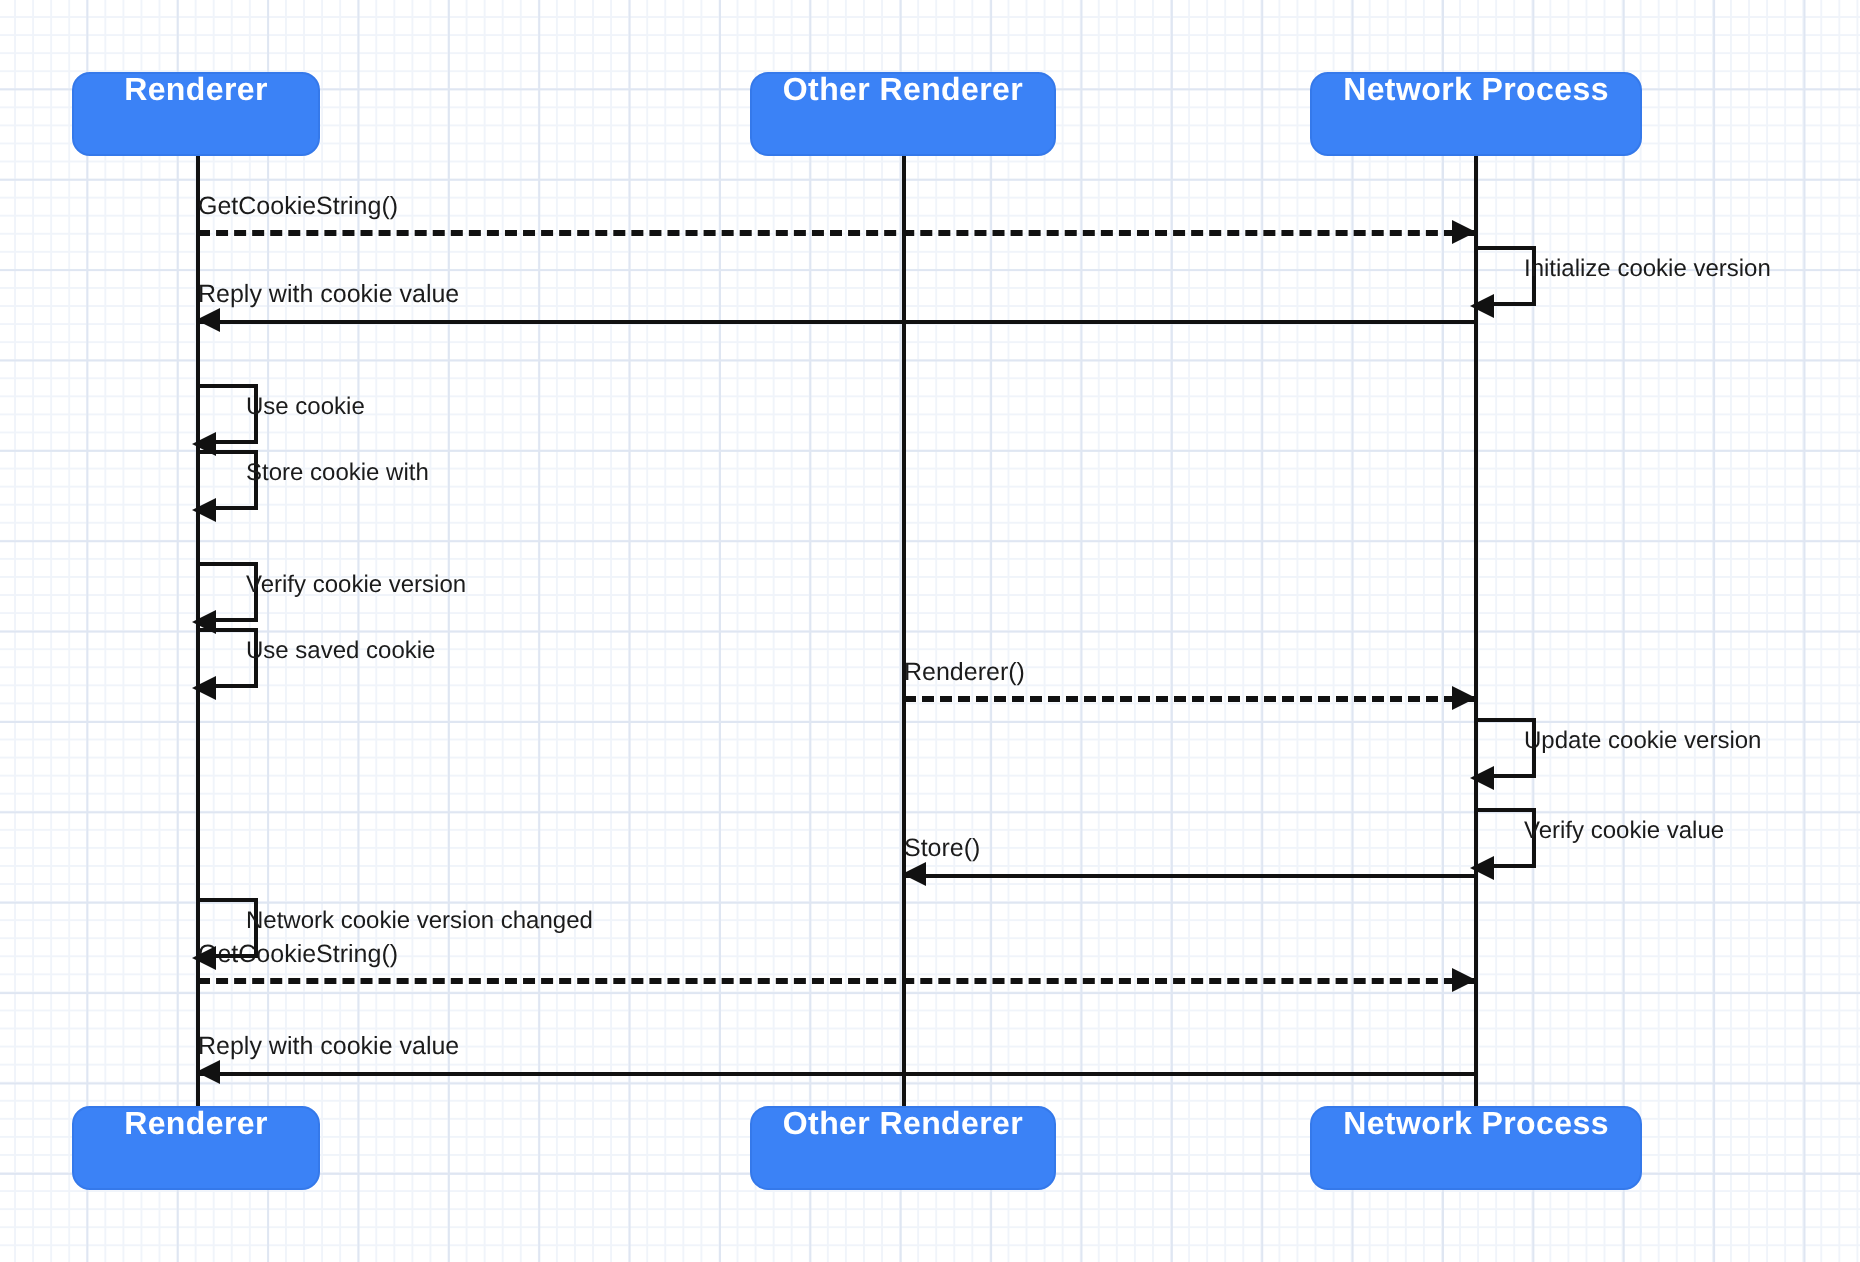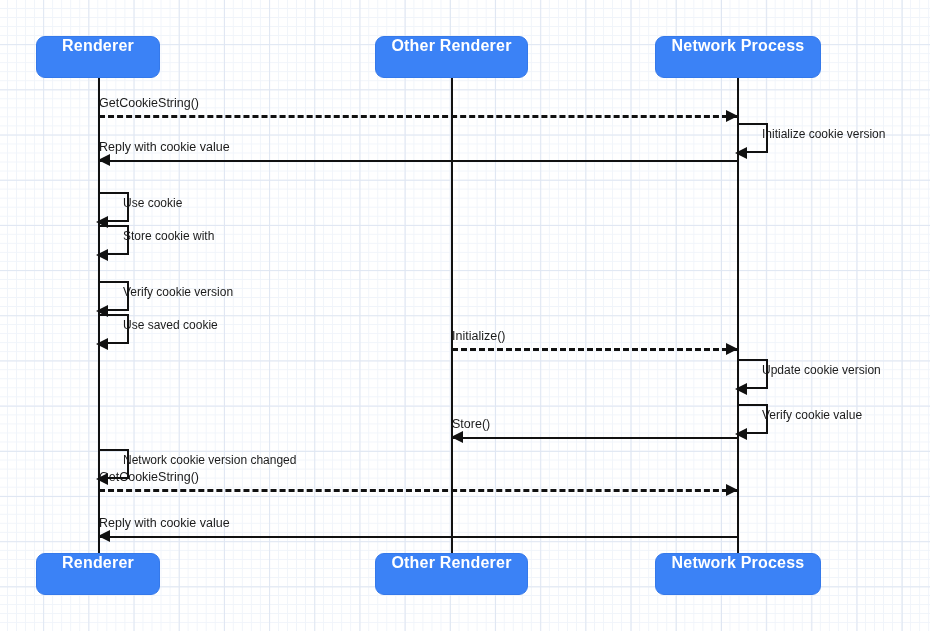--- a/index.html
+++ b/index.html
@@ -166,21 +166,21 @@
 
   <div class="msg to-left" style="left:99px; top:160px; width:638px;">
     <div class="line"></div>
     <div class="head"></div>
     <div class="label">Reply with cookie value</div>
   </div>
 
   <div class="msg dashed to-right" style="left:452px; top:349px; width:285px;">
     <div class="line"></div>
     <div class="head"></div>
-    <div class="label">Initialize()</div>
+    <div class="label">Renderer()</div>
   </div>
 
   <div class="msg to-left" style="left:452px; top:437px; width:285px;">
     <div class="line"></div>
     <div class="head"></div>
     <div class="label">Store()</div>
   </div>
 
   <div class="msg dashed to-right" style="left:99px; top:490px; width:638px;">
     <div class="line"></div>

